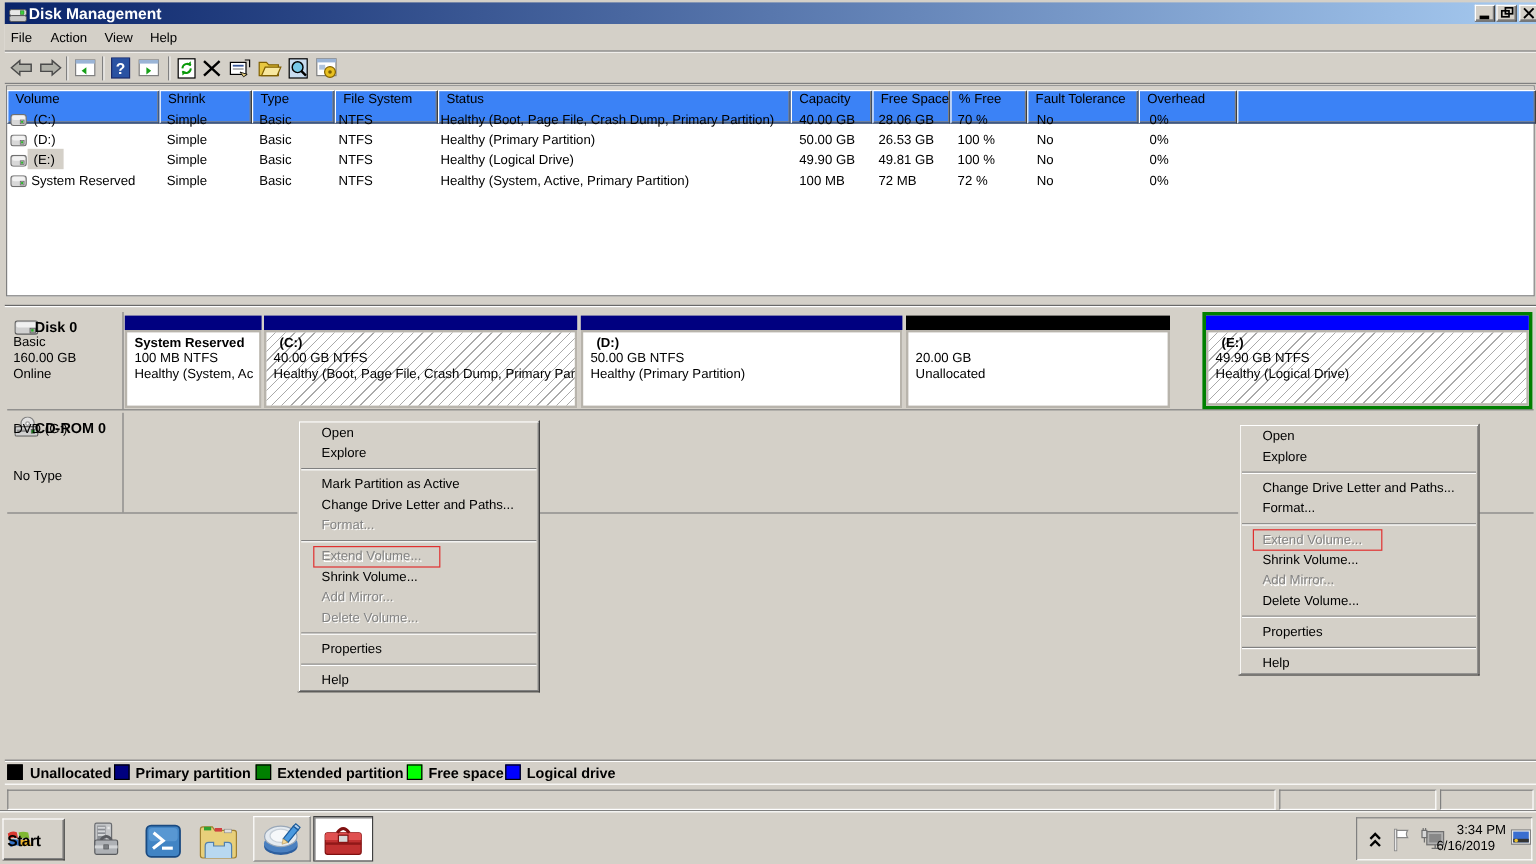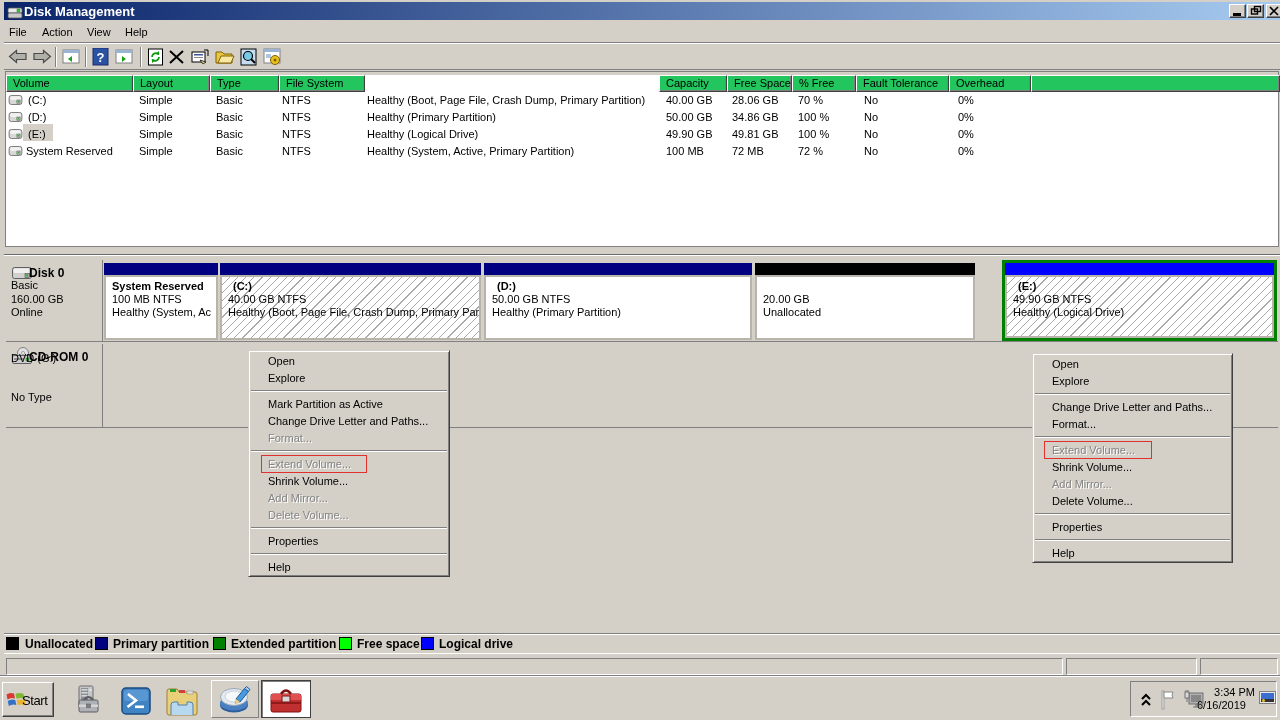--- a/index.html
+++ b/index.html
@@ -15,21 +15,21 @@
 #titlebar { left:2px; top:2px; width:1276px; height:18px; background:linear-gradient(to right,#0a246a,#a6caf0); color:#fff; }
 #title-text { left:20px; top:2px; font-size:13px; font-weight:bold; }
 .tbtn { top:2px; width:17px; height:14px; background:#d4d0c8; border-top:1px solid #fff; border-left:1px solid #fff; border-right:1px solid #404040; border-bottom:1px solid #404040; box-shadow:inset -1px -1px 0 #808080; }
 #menubar { left:2px; top:20px; width:1276px; height:23px; background:#d4d0c8; border-bottom:1px solid #808080; box-shadow:0 1px 0 #fff; }
 .menuitem { top:6px; font-size:11px; }
 #toolbar { left:2px; top:44px; width:1276px; height:26px; background:#d4d0c8; border-bottom:1px solid #808080; }
 .tsep { top:3px; width:1px; height:20px; background:#808080; box-shadow:1px 0 0 #fff; }
 
 
 #listpane { left:3px; top:71px; width:1274px; height:176px; background:#fff; border:1px solid #808080; }
-.hcell { position:absolute; top:3px; height:17px; background:#22c55e; border-top:1px solid #fff; border-left:1px solid #fff; border-right:1px solid #404040; border-bottom:1px solid #404040; box-shadow:inset -1px -1px 0 #808080; padding:1px 0 0 6px; }
+.hcell { position:absolute; top:3px; height:28px; background:#3b82f6; border-top:1px solid #fff; border-left:1px solid #fff; border-right:1px solid #404040; border-bottom:1px solid #404040; box-shadow:inset -1px -1px 0 #808080; padding:1px 0 0 6px; }
 .lrow { position:absolute; left:0; width:1270px; height:17px; }
 .lcell { position:absolute; top:2px; }
 .dicon { position:absolute; width:15px; height:10px; }
 
 
 #diskpane { left:3px; top:258px; width:1274px; height:375px; background:#d4d0c8; }
 .diskrow { position:absolute; left:1px; width:1272px; }
 .dlabel { position:absolute; left:0; top:0; width:97px; height:100%; border-right:1px solid #808080; }
 .pblock { position:absolute; top:3px; height:78px; }
 .pbar { position:absolute; left:0; top:0; width:100%; height:12px; }
@@ -136,23 +136,24 @@
       <rect x="3" y="6" width="5" height="4" fill="#b0c4de"></rect>
       <circle cx="12" cy="12" r="4.5" fill="#e8c020" stroke="#806000"></circle>
       <circle cx="12" cy="12" r="1.5" fill="#806000"></circle>
     </svg>
   </div>
 
   <div id="listpane" class="abs">
     <div class="abs" style="left:0;top:0;width:1272px;height:3px;background:#d4d0c8"></div>
 
     <div class="hcell" style="left:0px;width:127px">Volume</div>
-    <div class="hcell" style="left:127px;width:77px">Layout</div>
+    <div class="hcell" style="left:127px;width:77px">Shrink</div>
     <div class="hcell" style="left:204px;width:69px">Type</div>
     <div class="hcell" style="left:273px;width:86px">File System</div>
+    <div class="hcell" style="left:359px;width:294px">Status</div>
     <div class="hcell" style="left:653px;width:68px">Capacity</div>
     <div class="hcell" style="left:721px;width:65px">Free Space</div>
     <div class="hcell" style="left:786px;width:64px">% Free</div>
     <div class="hcell" style="left:850px;width:93px">Fault Tolerance</div>
     <div class="hcell" style="left:943px;width:82px">Overhead</div>
     <div class="hcell" style="left:1025px;width:249px"></div>
 
     <div class="lrow" style="top:19.5px">
       <svg class="dicon" style="left:2px;top:3px" width="15" height="11" viewBox="0 0 15 11">
           <rect x="0.5" y="0.5" width="14" height="10" rx="2.5" fill="#d8d8d8" stroke="#707070"></rect>
@@ -177,21 +178,21 @@
           <rect x="1.5" y="1.5" width="12" height="4" rx="2" fill="#f2f2f2"></rect>
           <rect x="9" y="5.5" width="3.5" height="3.5" fill="#b8b8b8" stroke="#606060" stroke-width="0.6"></rect>
           <rect x="9.8" y="6.3" width="1.8" height="1.8" fill="#28b828"></rect>
         </svg>
       <div class="lcell" style="left:22px">(D:)</div>
       <div class="lcell" style="left:133px">Simple</div>
       <div class="lcell" style="left:210px">Basic</div>
       <div class="lcell" style="left:276px">NTFS</div>
       <div class="lcell" style="left:361px">Healthy (Primary Partition)</div>
       <div class="lcell" style="left:660px">50.00 GB</div>
-      <div class="lcell" style="left:726px">34.86 GB</div>
+      <div class="lcell" style="left:726px">26.53 GB</div>
       <div class="lcell" style="left:792px">100 %</div>
       <div class="lcell" style="left:858px">No</div>
       <div class="lcell" style="left:952px">0%</div>
     </div>
     <div class="lrow" style="top:53.5px">
       <div class="abs" style="left:17px;top:-2px;width:30px;height:17px;background:#d4d0c8"></div>
       <svg class="dicon" style="left:2px;top:3px" width="15" height="11" viewBox="0 0 15 11">
           <rect x="0.5" y="0.5" width="14" height="10" rx="2.5" fill="#d8d8d8" stroke="#707070"></rect>
           <rect x="1.5" y="1.5" width="12" height="4" rx="2" fill="#f2f2f2"></rect>
           <rect x="9" y="5.5" width="3.5" height="3.5" fill="#b8b8b8" stroke="#606060" stroke-width="0.6"></rect>
@@ -367,21 +368,21 @@
 </div>
 
 <div id="taskbar" class="abs">
   <div id="startbtn" class="abs">
     <svg class="abs" style="left:2px;top:6px" width="21" height="21" viewBox="0 0 21 21">
       <path d="M1.5 5.5 Q5 3 9 4.5 L10 9.5 Q6 8 2.5 10.5 Z" fill="#d93931"></path>
       <path d="M10.5 4.8 Q14 3.3 18.5 4.8 L19.5 9.8 Q15 8.3 11.5 9.8 Z" fill="#80b832"></path>
       <path d="M2.8 12 Q6.3 9.5 10.3 11 L11.3 16 Q7.3 14.5 3.8 17 Z" fill="#3372c8"></path>
       <path d="M11.8 11.3 Q15.3 9.8 19.8 11.3 L20.8 16.3 Q16.3 14.8 12.8 16.3 Z" fill="#edb52e"></path>
     </svg>
-    <div class="abs" style="left:19px;top:10px;font-size:13px;font-weight:normal;letter-spacing:-0.4px">Start</div>
+    <div class="abs" style="left:3px;top:10px;font-size:13px;font-weight:bold;letter-spacing:-0.4px">Start</div>
   </div>
 
   <svg class="taskicon abs" style="left:71px" width="34" height="32" viewBox="0 0 34 32">
     <rect x="8" y="1" width="14" height="21" rx="1.5" fill="#c4c6c8" stroke="#6a6c70"></rect>
     <rect x="10" y="3" width="7" height="17" fill="#8a8d92"></rect>
     <rect x="10.5" y="4" width="6" height="1.6" fill="#d4d6d8"></rect>
       <rect x="10.5" y="7" width="6" height="1.6" fill="#d4d6d8"></rect>
       <rect x="10.5" y="10" width="6" height="1.6" fill="#d4d6d8"></rect>
     <rect x="18.5" y="4" width="2" height="2" fill="#e8e8e8"></rect>
     <path d="M13 15 q4.5-6 9 0" fill="none" stroke="#5a5c60" stroke-width="2.2"></path>

